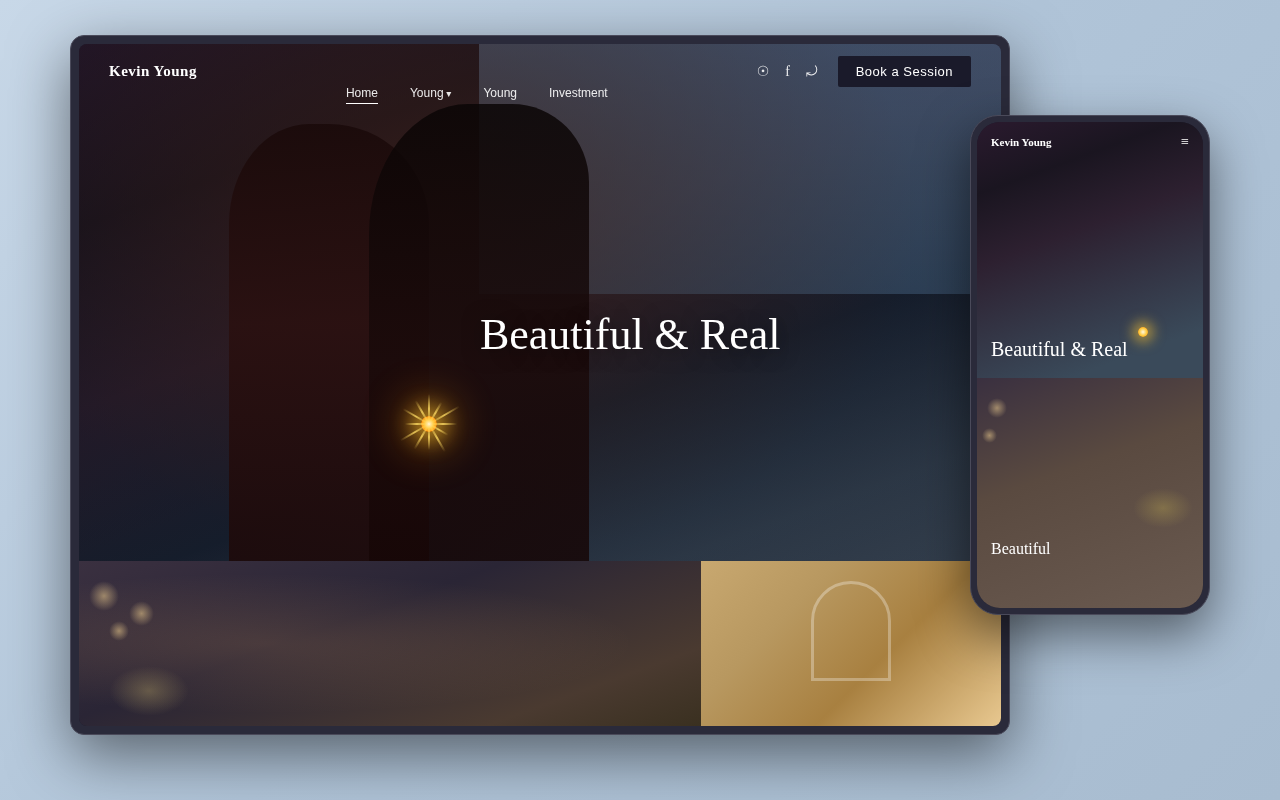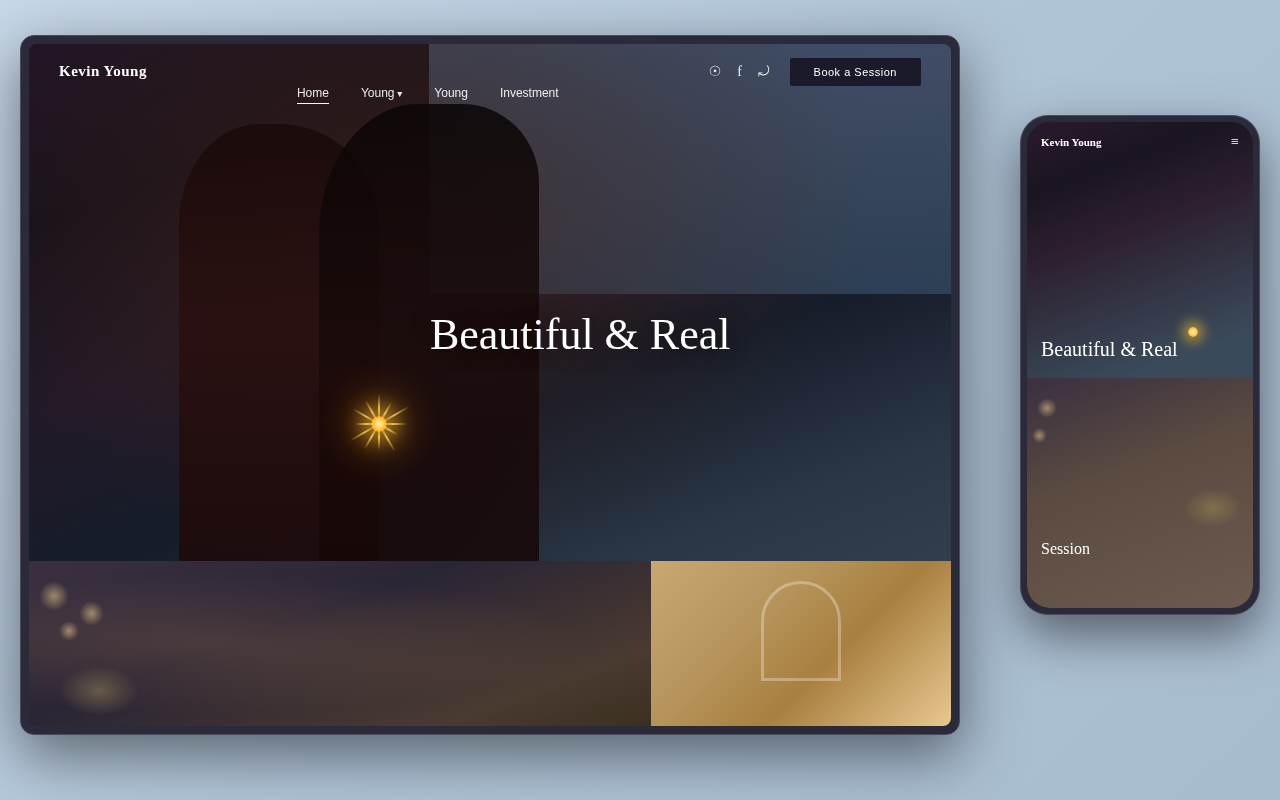--- a/index.html
+++ b/index.html
@@ -10,21 +10,21 @@
       background: linear-gradient(135deg, #c8d8e8 0%, #b0c4d8 50%, #a8bcd0 100%);
       display: flex;
       align-items: center;
       justify-content: center;
       font-family: Georgia, 'Times New Roman', serif;
       overflow: hidden;
     }
 
     .scene-container {
       position: relative;
-      width: 1240px;
+      width: 1140px;
       height: 730px;
       display: flex;
       align-items: flex-start;
       justify-content: center;
       text-decoration: underline;
     }
 
     
     .desktop-mockup {
       position: absolute;
@@ -214,22 +214,22 @@
     .nav-icon {
       color: rgba(255,255,255,0.9);
       font-size: 14px;
       cursor: pointer;
     }
 
     .book-btn {
       background: #1a1a2a;
       color: white;
       border: none;
-      padding: 8px 24px;
-      font-size: 11px;
+      padding: 8px 18px;
+      font-size: 13px;
       font-family: Arial, sans-serif;
       cursor: pointer;
       letter-spacing: 0.5px;
       border-radius: 2px;
     }
 
     
     .hero-title {
       position: absolute;
       top: 50%;
@@ -513,19 +513,19 @@
           <div class="mobile-sparkle-core"></div>
         </div>
 
         <h2 class="mobile-hero-title">Beautiful &amp; Real</h2>
       </div>
 
       <div class="mobile-wedding-section">
         <div class="bokeh bokeh-mobile-1"></div>
         <div class="bokeh bokeh-mobile-2"></div>
         <div class="mobile-flowers-hint"></div>
-        <span class="mobile-wedding-label">Session</span>
+        <span class="mobile-wedding-label">Beautiful</span>
       </div>
 
     </div>
   </div>
 
 </div>
 
 </body></html>

